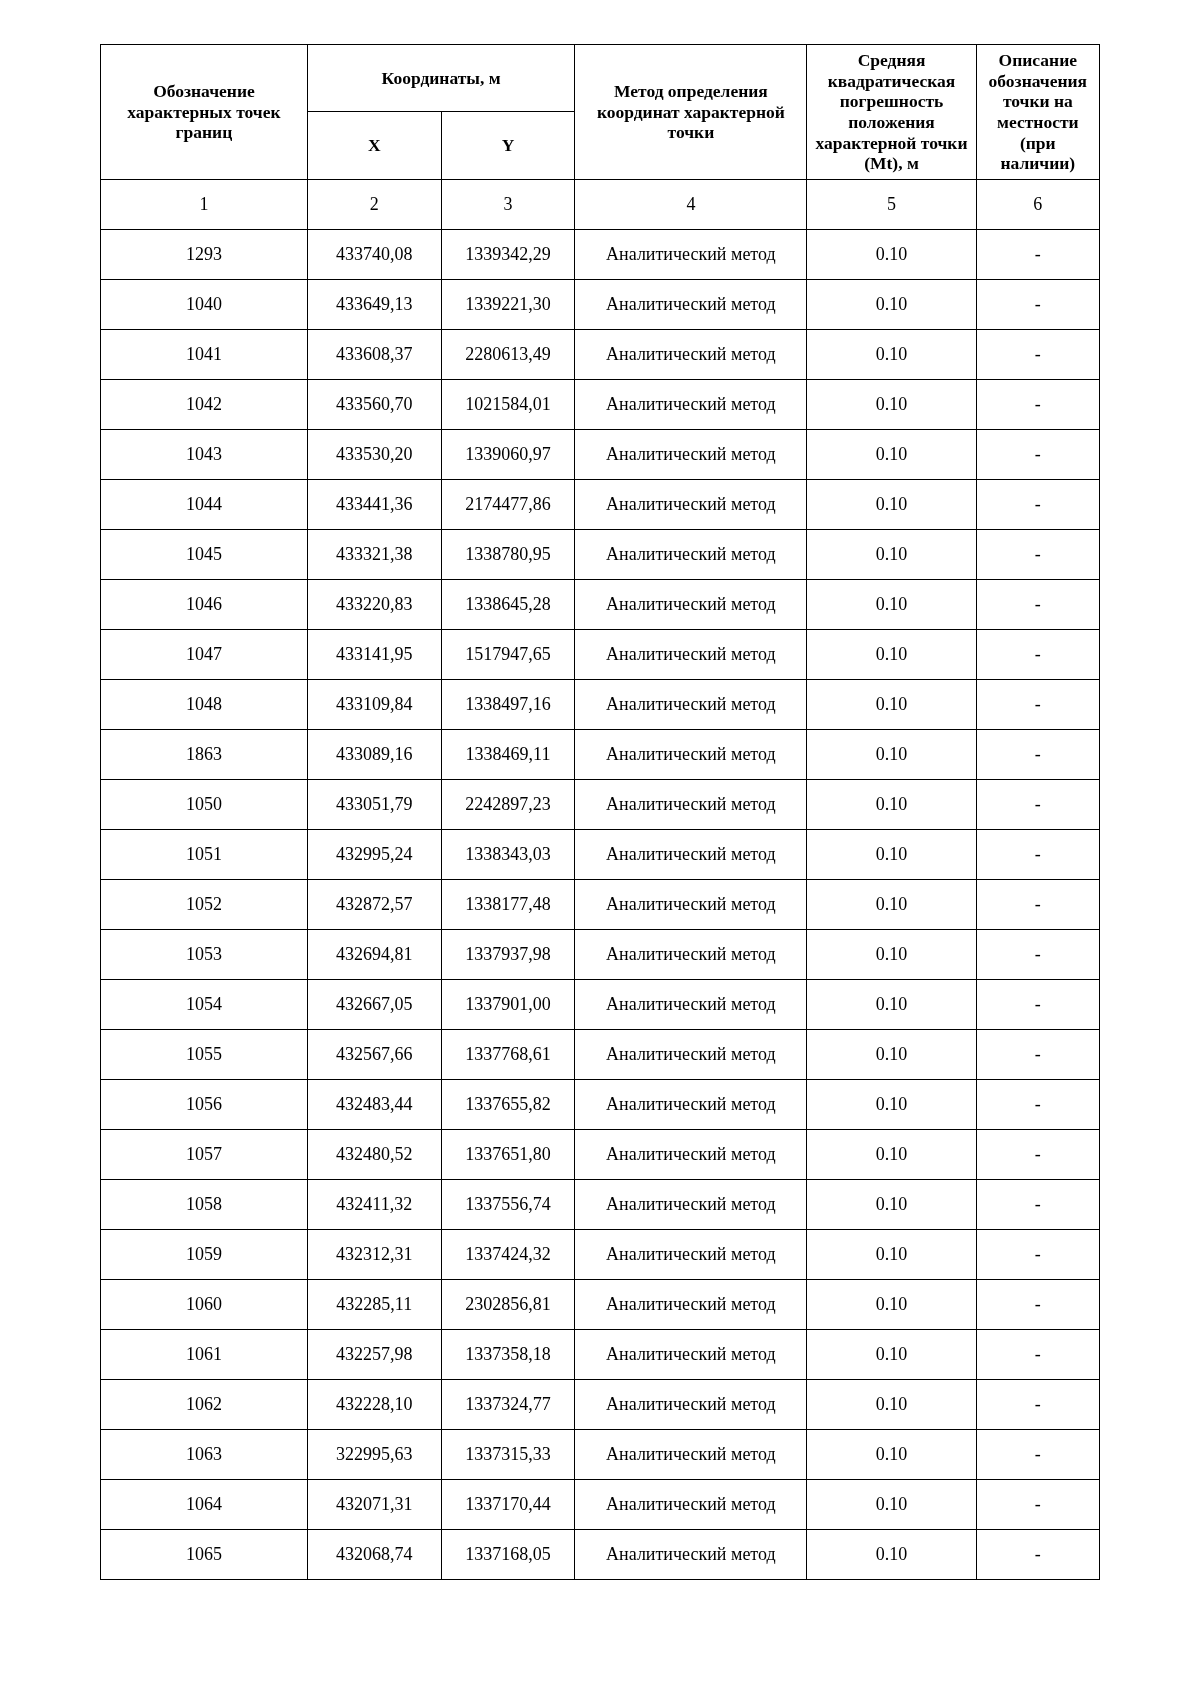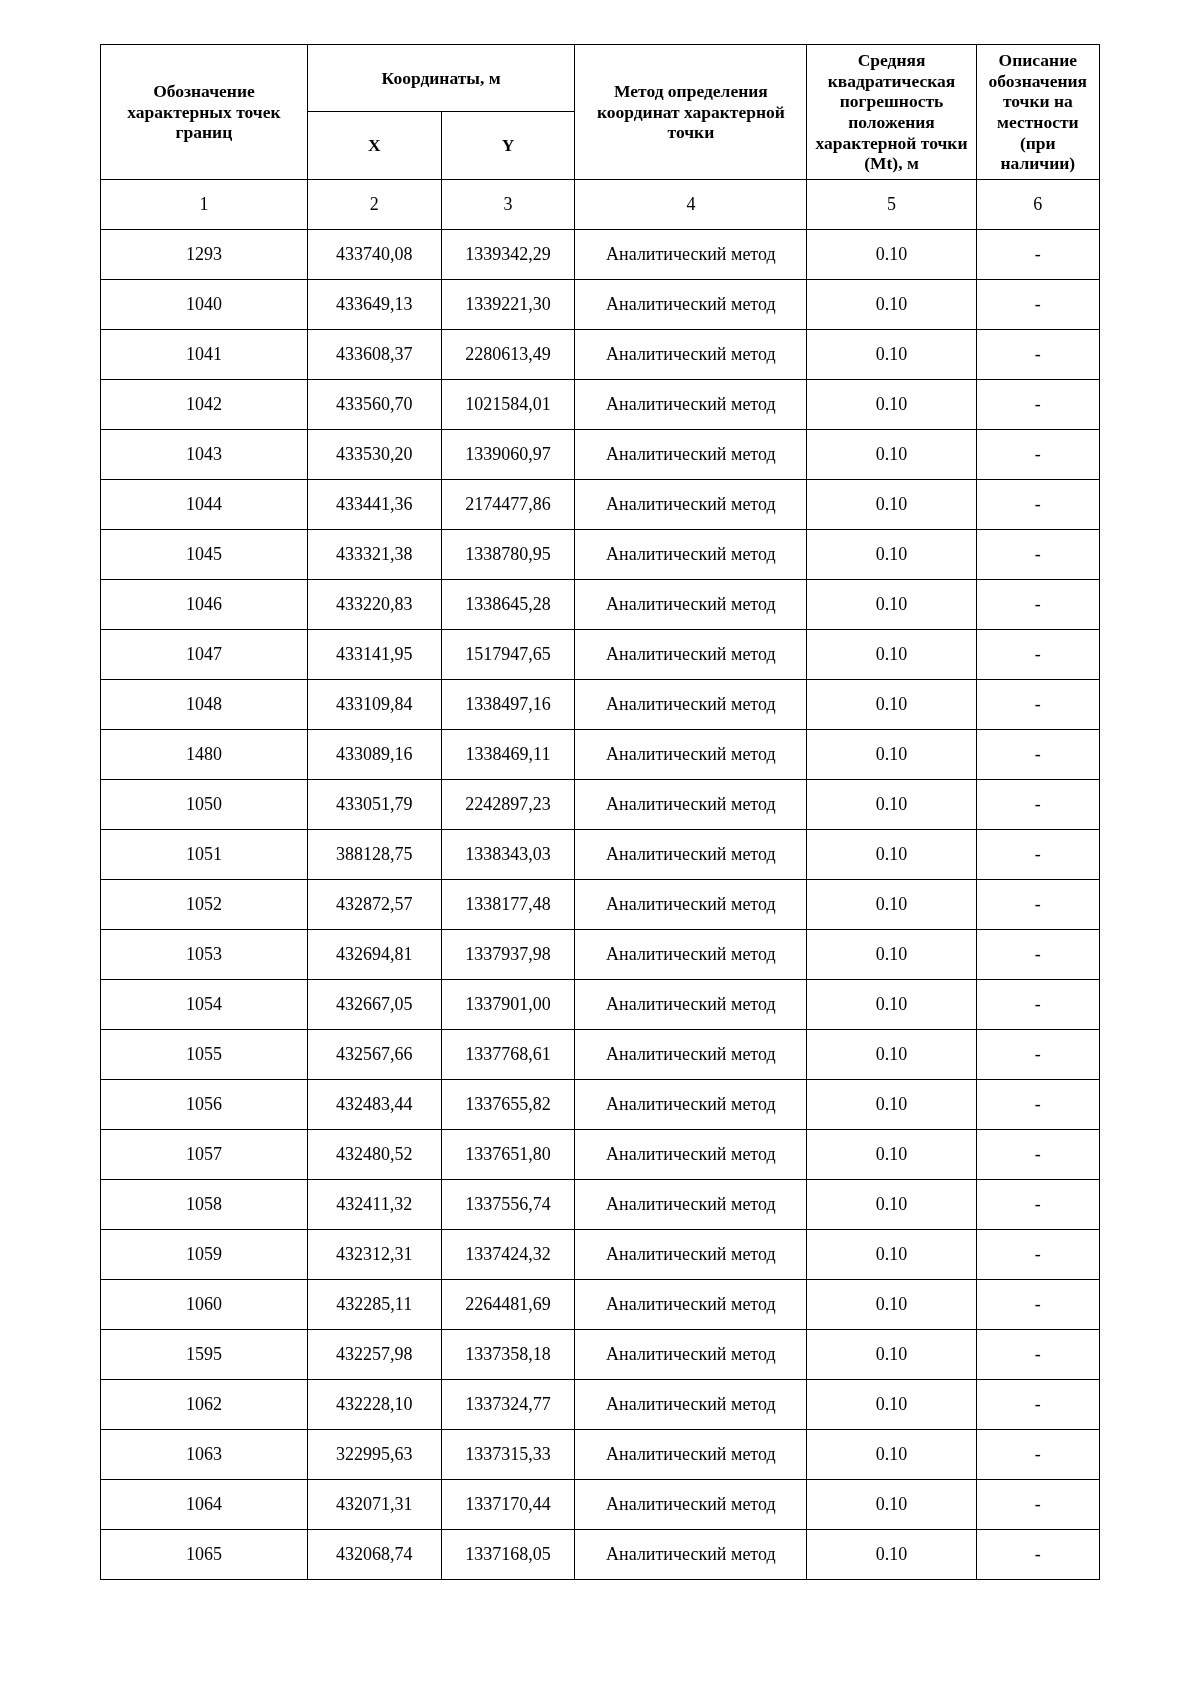--- a/index.html
+++ b/index.html
@@ -168,38 +168,38 @@
         </tr>
         <tr>
           <td>1048</td>
           <td>433109,84</td>
           <td>1338497,16</td>
           <td>Аналитический метод</td>
           <td>0.10</td>
           <td class="cell-dash">-</td>
         </tr>
         <tr>
-          <td>1480</td>
+          <td>1863</td>
           <td>433089,16</td>
           <td>1338469,11</td>
           <td>Аналитический метод</td>
           <td>0.10</td>
           <td class="cell-dash">-</td>
         </tr>
         <tr>
           <td>1050</td>
           <td>433051,79</td>
           <td>2242897,23</td>
           <td>Аналитический метод</td>
           <td>0.10</td>
           <td class="cell-dash">-</td>
         </tr>
         <tr>
           <td>1051</td>
-          <td>388128,75</td>
+          <td>432995,24</td>
           <td>1338343,03</td>
           <td>Аналитический метод</td>
           <td>0.10</td>
           <td class="cell-dash">-</td>
         </tr>
         <tr>
           <td>1052</td>
           <td>432872,57</td>
           <td>1338177,48</td>
           <td>Аналитический метод</td>
@@ -258,27 +258,27 @@
           <td>1059</td>
           <td>432312,31</td>
           <td>1337424,32</td>
           <td>Аналитический метод</td>
           <td>0.10</td>
           <td class="cell-dash">-</td>
         </tr>
         <tr>
           <td>1060</td>
           <td>432285,11</td>
-          <td>2264481,69</td>
-          <td>Аналитический метод</td>
-          <td>0.10</td>
-          <td class="cell-dash">-</td>
-        </tr>
-        <tr>
-          <td>1595</td>
+          <td>2302856,81</td>
+          <td>Аналитический метод</td>
+          <td>0.10</td>
+          <td class="cell-dash">-</td>
+        </tr>
+        <tr>
+          <td>1061</td>
           <td>432257,98</td>
           <td>1337358,18</td>
           <td>Аналитический метод</td>
           <td>0.10</td>
           <td class="cell-dash">-</td>
         </tr>
         <tr>
           <td>1062</td>
           <td>432228,10</td>
           <td>1337324,77</td>

